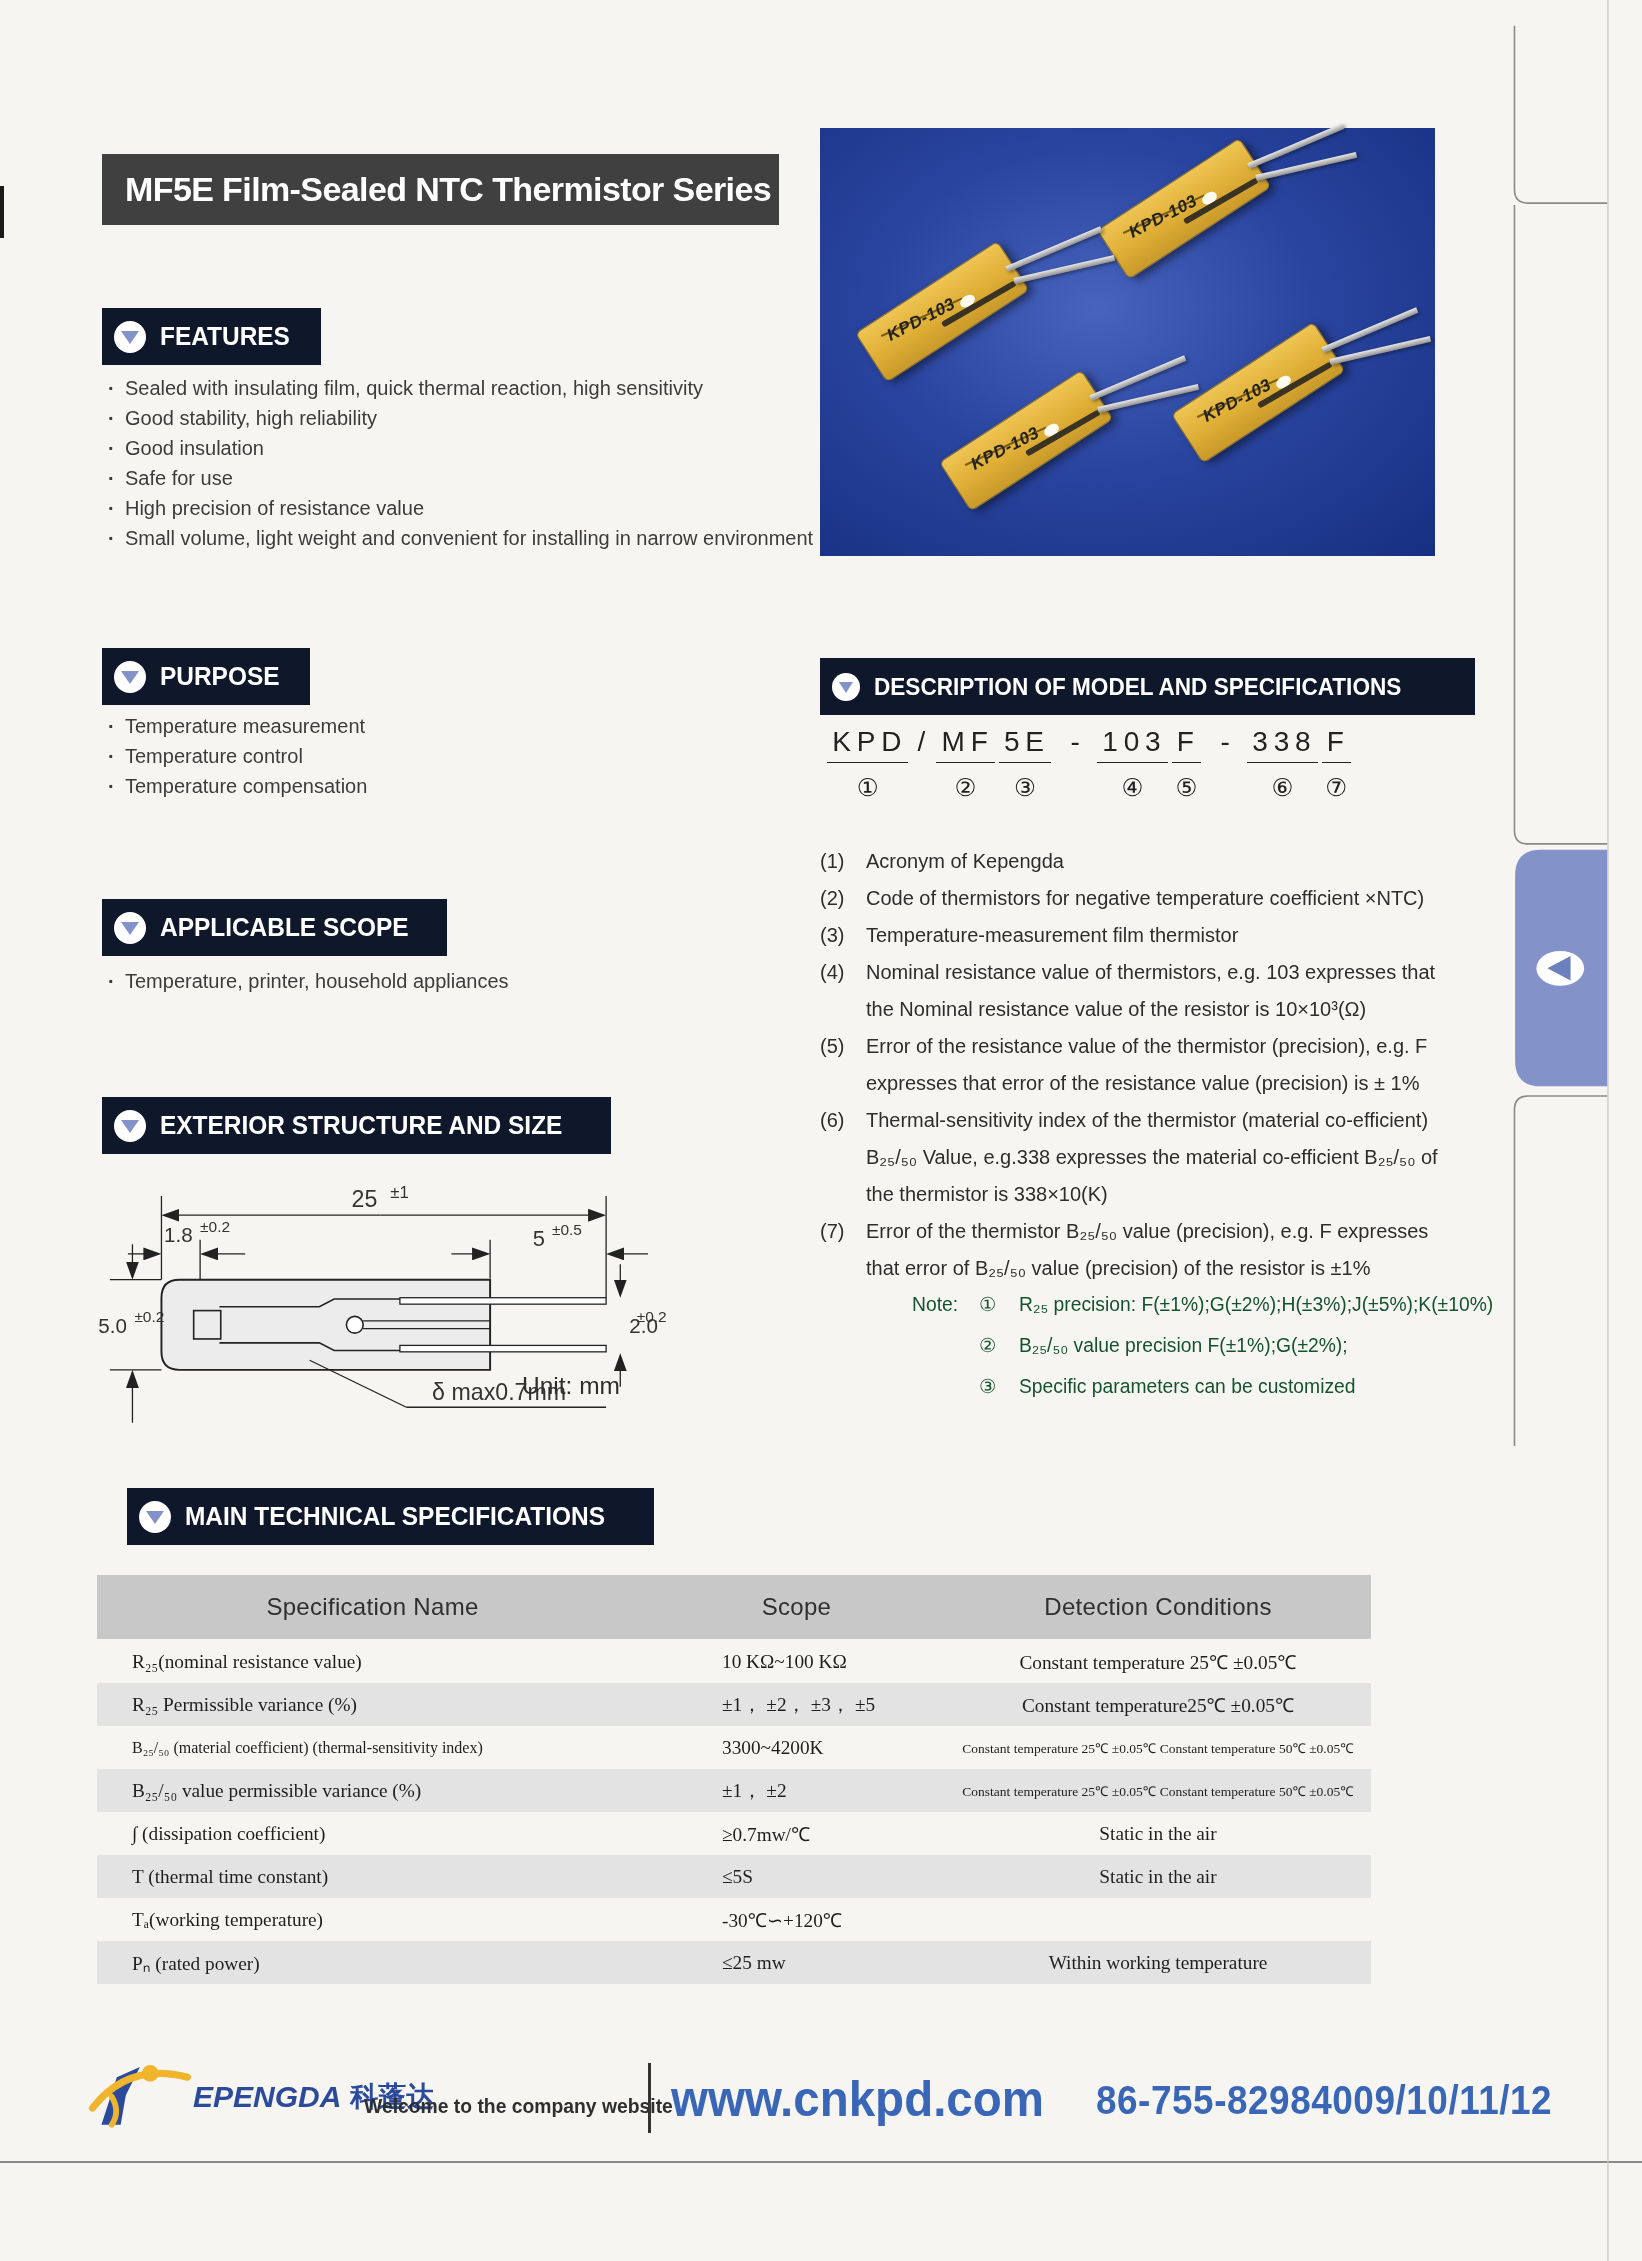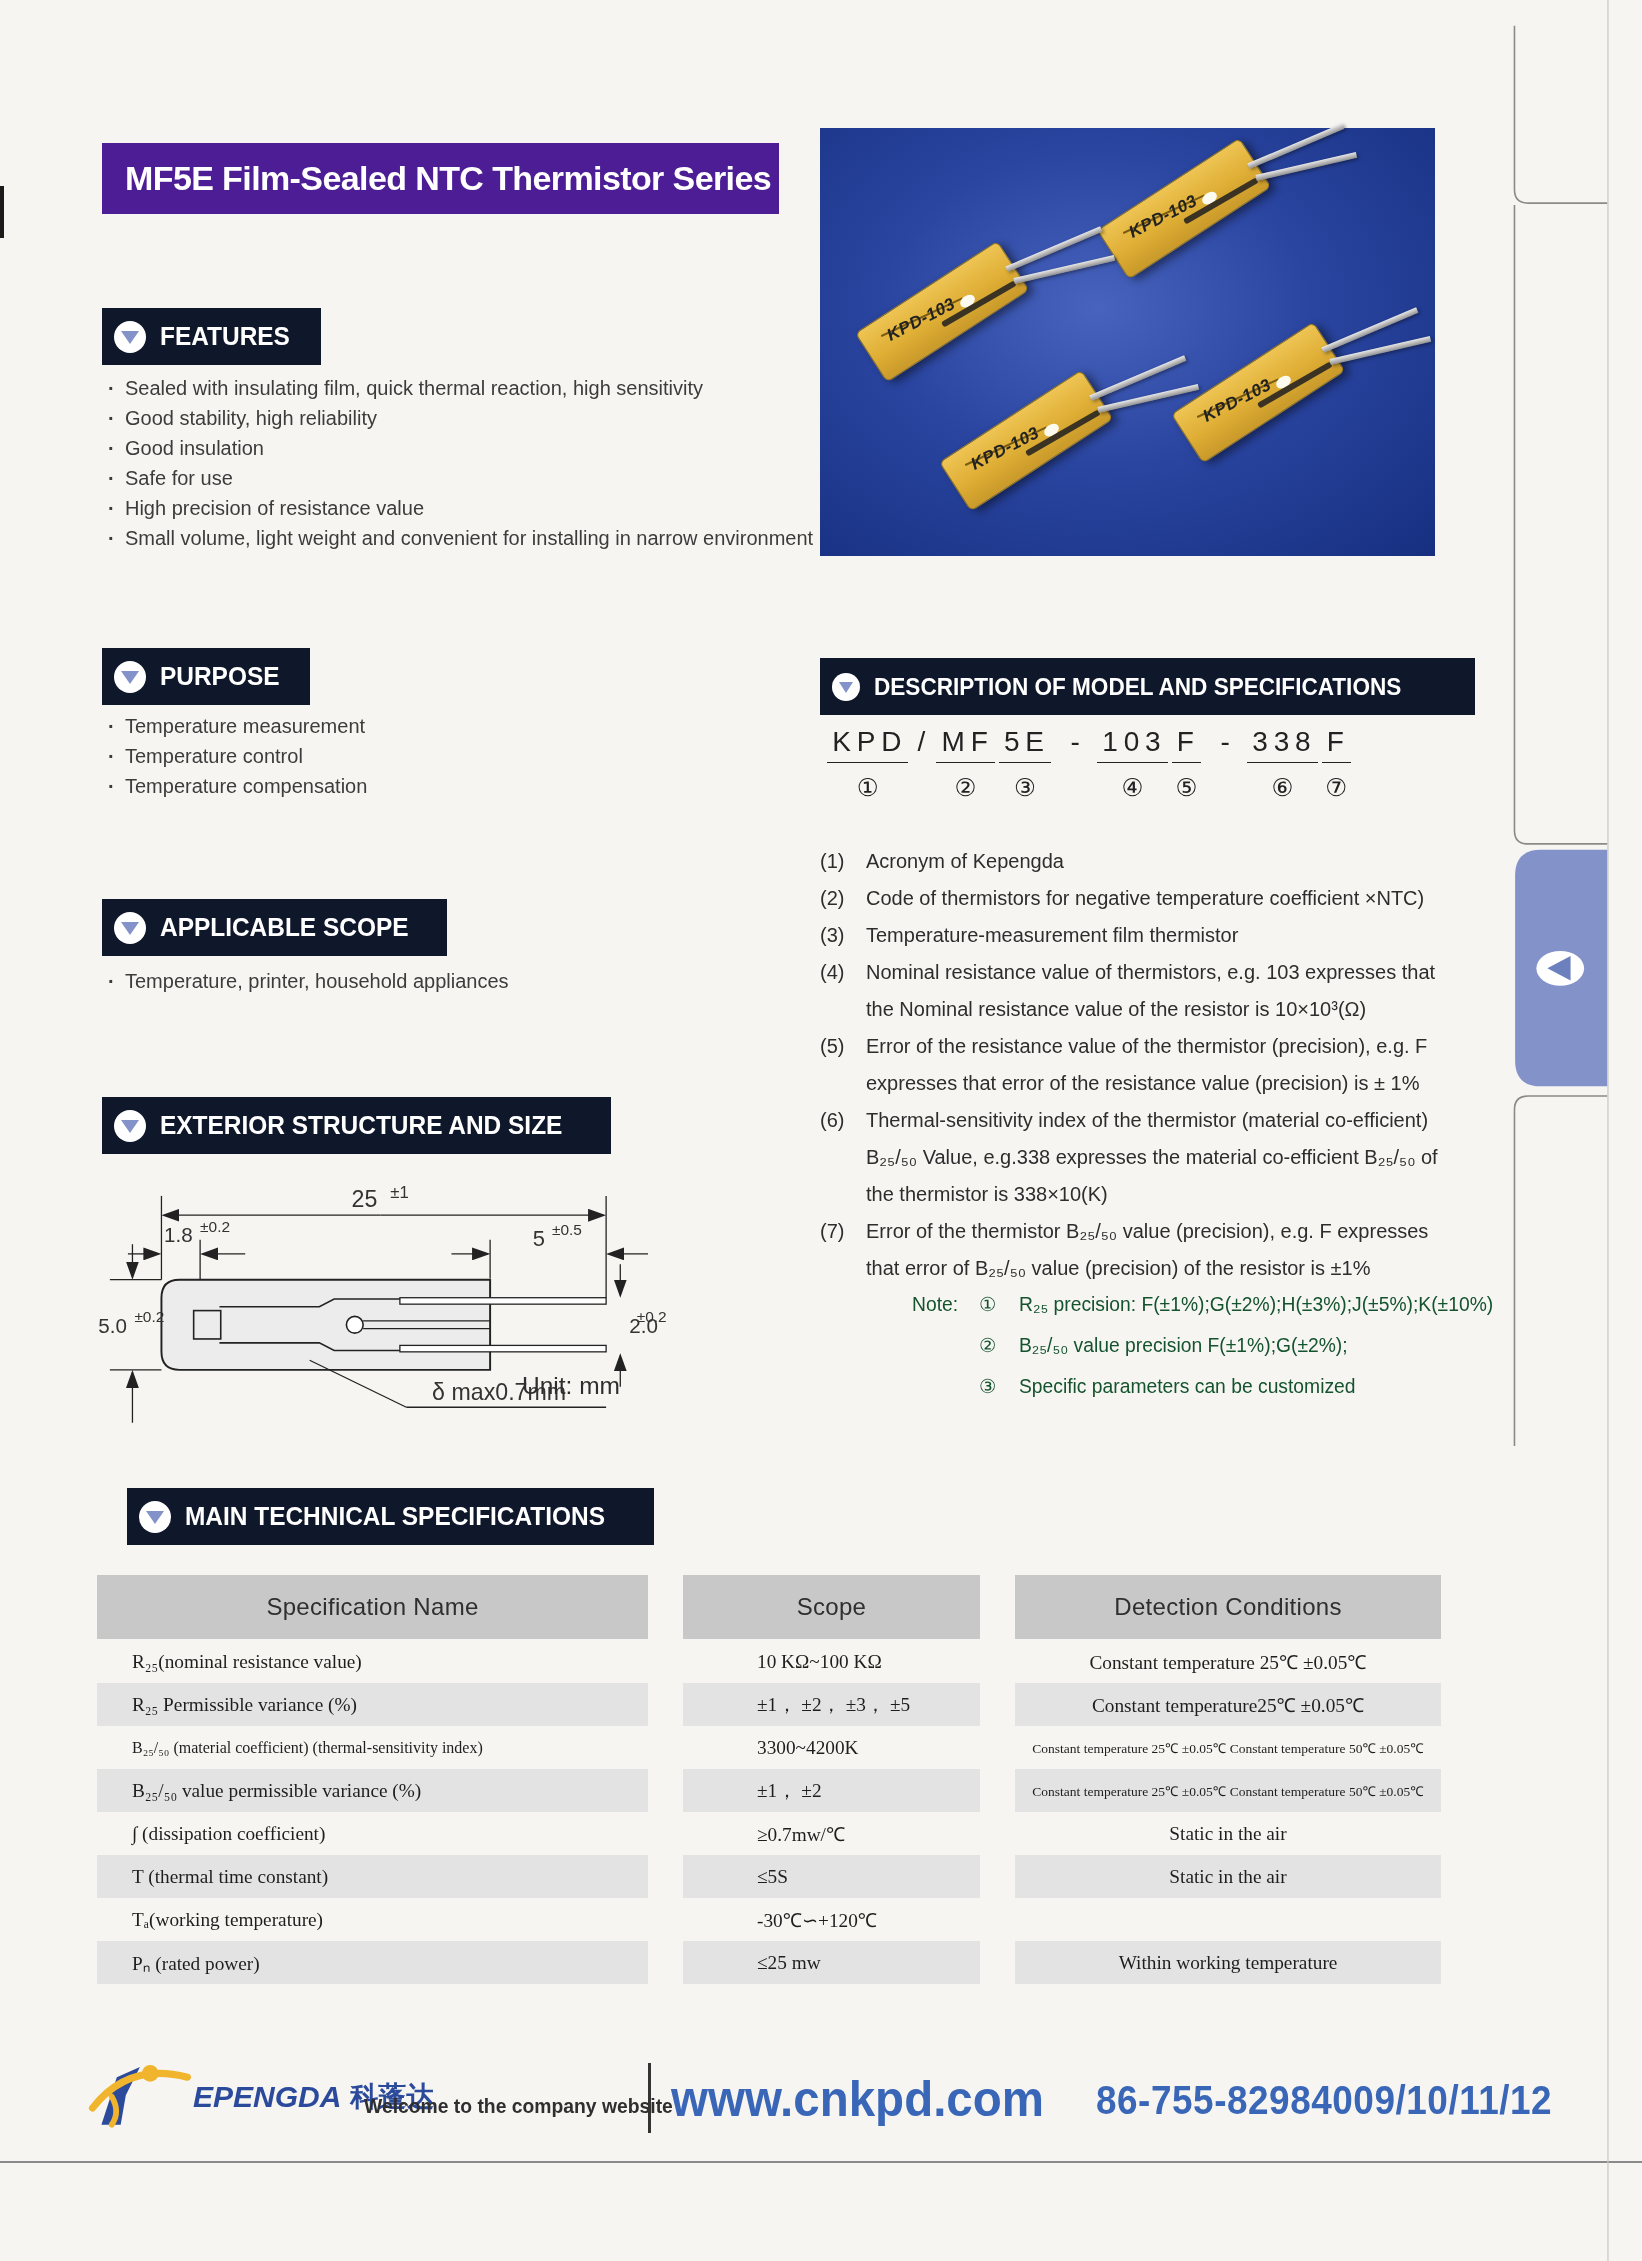--- a/index.html
+++ b/index.html
@@ -1,21 +1,21 @@
 <!DOCTYPE html>
 <html style="font-size:10.3px"><head>
 <meta charset="utf-8">
 <style>
   html,body{margin:0;padding:0;background:#d8d8d8;}
   .page{position:relative;width:1643px;height:2261px;background:#f6f5f2;overflow:hidden;
         font-family:"Liberation Sans",sans-serif;color:#2e2e2e;}
 
   
-  .title-banner{position:absolute;left:102px;top:143px;width:677px;height:71px;
-    background:#4c1d95;display:flex;align-items:center;padding-left:23px;box-sizing:border-box;}
+  .title-banner{position:absolute;left:102px;top:154px;width:677px;height:71px;
+    background:#404040;display:flex;align-items:center;padding-left:23px;box-sizing:border-box;}
   .title-banner span{color:#fff;font-size:34px;font-weight:bold;letter-spacing:-0.6px;}
 
   
   .badge{position:absolute;height:57px;background:#0f172a;display:inline-flex;align-items:center;
          padding:0 23px 0 11.6px;box-sizing:border-box;}
   .badge .b-icon{width:32px;height:32px;border-radius:50%;background:#fff;display:flex;
                  align-items:center;justify-content:center;margin-right:14px;flex:none;}
   .badge .b-icon i{width:0;height:0;border-left:9px solid transparent;border-right:9px solid transparent;
                    border-top:13px solid #8392c9;margin-top:2.6px;}
   .badge .b-label{color:#fff;font-size:26px;font-weight:bold;letter-spacing:0px;white-space:nowrap;
@@ -63,21 +63,21 @@
   .n-label{width:67px;flex:none;}
   .n-label.pad{visibility:hidden;}
   .n-mark{width:40px;flex:none;}
 
   
   .drawing{position:absolute;left:97px;top:1170px;}
   .drawing text{font-family:"Liberation Sans",sans-serif;fill:#333;}
 
   
   .spec-table{position:absolute;left:97px;top:1575px;width:1345px;}
-  .spec-row{display:grid;grid-template-columns:551px 297px 426px;column-gap:35px;}
+  .spec-row{display:grid;grid-template-columns:551px 297px 426px;}
   .spec-head{height:64px;margin-bottom:1.3px;}
   .spec-head > div{background:#c8c8c8;display:flex;align-items:center;justify-content:center;
                    font-size:24px;color:#2f2f2f;letter-spacing:0.3px;}
   .spec-body{height:43px;font-family:"Liberation Serif",serif;font-size:19.3px;color:#1e1e1e;}
   .spec-body > div{display:flex;align-items:center;}
   .spec-body.alt > div{background:#e3e3e3;}
   .cell-name{padding-left:35px;}
   .cell-scope{padding-left:74px;}
   .cell-cond{justify-content:center;text-align:center;}
   .cond-small{font-size:13.5px;white-space:nowrap;}

